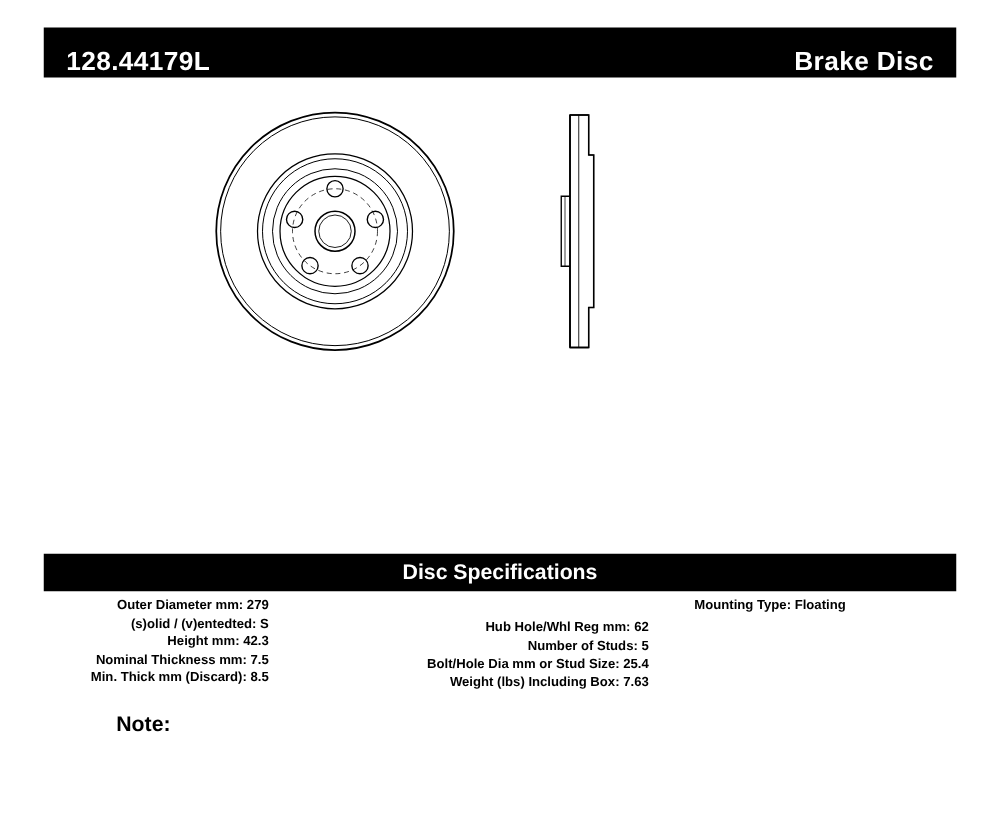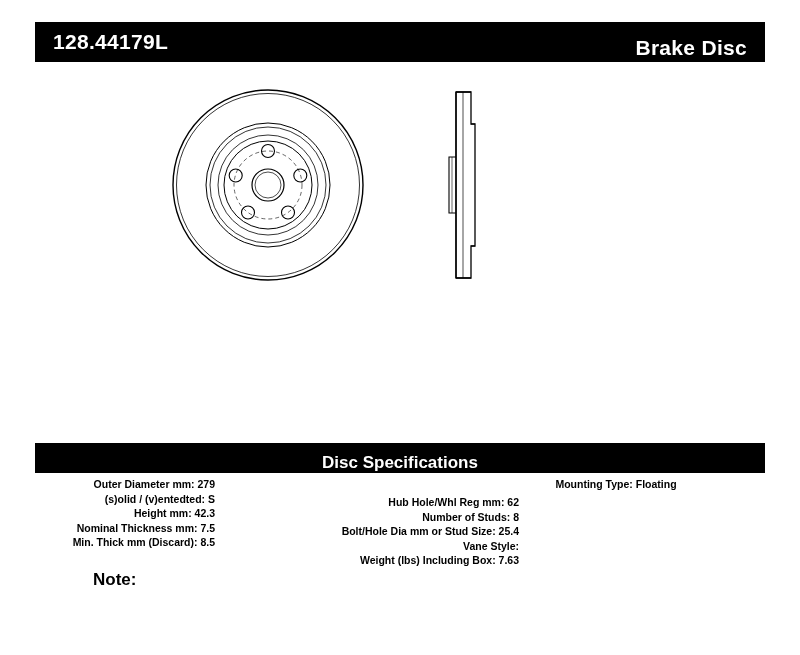--- a/index.html
+++ b/index.html
@@ -18,21 +18,21 @@
 
   
   .header-bar {
     position: absolute;
     left: 35px;
     top: 22px;
     width: 730px;
     height: 40px;
     background: #000000;
     display: flex;
-    align-items: center;
+    align-items: flex-end;
     justify-content: space-between;
     box-sizing: border-box;
     padding: 0 18px;
   }
   .part-number {
     color: #ffffff;
     font-size: 21px;
     font-weight: bold;
     letter-spacing: 0.3px;
     font-family: "Liberation Sans", sans-serif;
@@ -60,21 +60,21 @@
 
   
   .spec-bar {
     position: absolute;
     left: 35px;
     top: 443px;
     width: 730px;
     height: 30px;
     background: #000000;
     display: flex;
-    align-items: flex-end;
+    align-items: center;
     justify-content: center;
   }
   .spec-bar-title {
     color: #ffffff;
     font-size: 17px;
     font-weight: bold;
   }
 
   
   .specs {
@@ -177,23 +177,22 @@
 <div class="specs">
   <div class="spec-col spec-col-left">
     <div class="spec-line">Outer Diameter mm: 279</div>
     <div class="spec-line">(s)olid / (v)entedted: S</div>
     <div class="spec-line">Height mm: 42.3</div>
     <div class="spec-line">Nominal Thickness mm: 7.5</div>
     <div class="spec-line">Min. Thick mm (Discard): 8.5</div>
   </div>
   <div class="spec-col spec-col-mid">
     <div class="spec-line">Hub Hole/Whl Reg mm: 62</div>
-    <div class="spec-line">Number of Studs: 8</div>
+    <div class="spec-line">Number of Studs: 5</div>
     <div class="spec-line">Bolt/Hole Dia mm or Stud Size: 25.4</div>
-    <div class="spec-line">Vane Style:</div>
     <div class="spec-line">Weight (lbs) Including Box: 7.63</div>
   </div>
   <div class="spec-col spec-col-right">
     <div class="spec-line">Mounting Type: Floating</div>
   </div>
 </div>
 
 <div class="note">Note:</div>
 
 </body></html>

